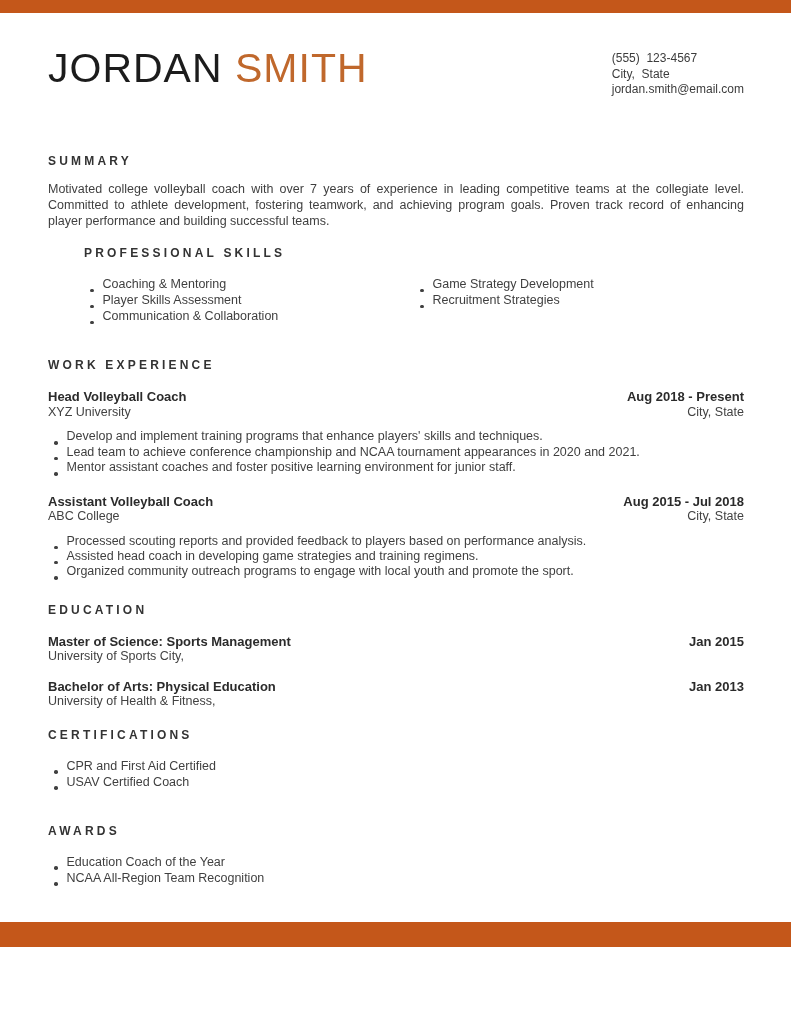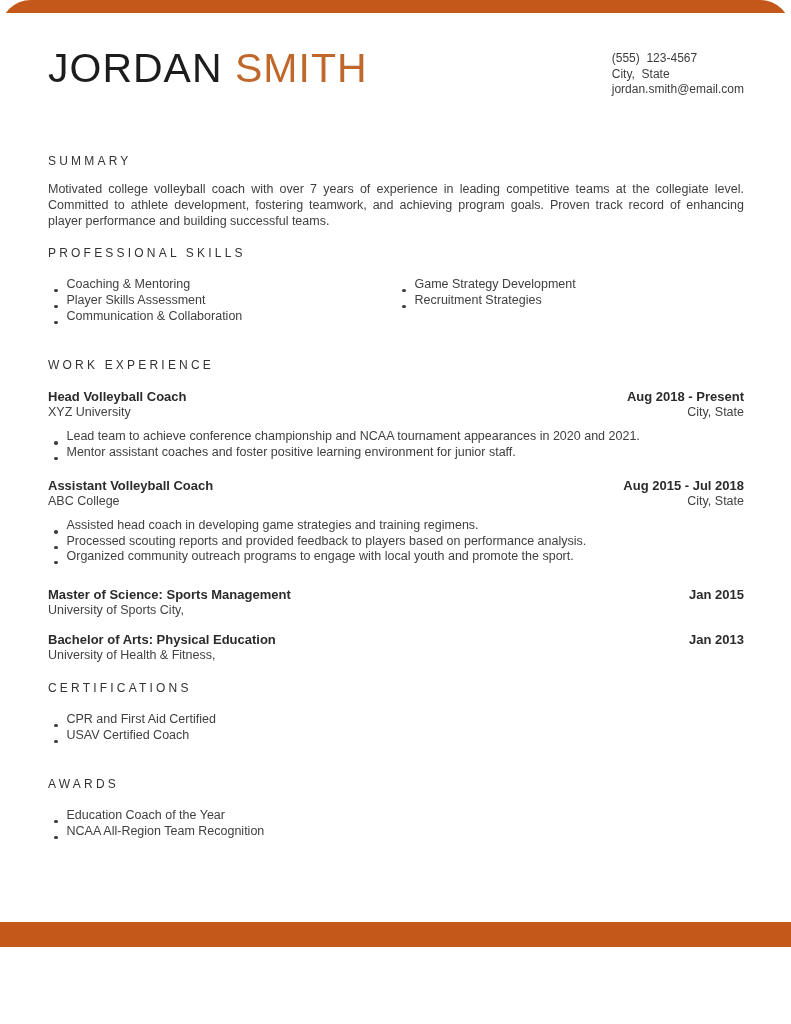--- a/index.html
+++ b/index.html
@@ -8,21 +8,20 @@
     font-family: "Liberation Sans", sans-serif;
     color: #3f3f3f;
     -webkit-font-smoothing: antialiased;
   }
   .page {
     position: relative;
     width: 791px;
     height: 1024px;
     background: #ffffff;
     overflow: hidden;
-    border-radius: 31px;
   }
   .accent-bar {
     position: absolute;
     left: 0; right: 0;
     background: var(--accent_bar, #c4571a);
   }
   .accent-bar.top { top: 0; height: 13px; }
   .accent-bar.bottom { top: 922px; height: 25px; }
 
   .content { padding: 0 47px 0 48px; }
@@ -47,21 +46,21 @@
     text-align: left;
     font-size: 12px;
     line-height: 15.5px;
     color: #3c3c3c;
     padding-top: 7px;
   }
 
   
   .sec-heading {
     font-size: 12px;
-    font-weight: 400;
+    font-weight: 700;
     letter-spacing: 3.2px;
     color: #333333;
   }
 
   
   .sec-summary { margin-top: 56px; }
   .summary-text {
     margin-top: 13px;
     font-size: 12.5px;
     line-height: 16.3px;
@@ -80,21 +79,21 @@
   }
   .dot {
     flex: none;
     width: 3.5px; height: 3.5px;
     border-radius: 50%;
     background: #3f3f3f;
     margin: 6px 9px 0 6px;
   }
 
   
-  .sec-skills { margin-top: 17px; }
+  .sec-skills { margin-top: 17px; margin-left: 36px; }
   .skills-grid {
     margin-top: 16px;
     display: grid;
     grid-template-columns: 1fr 1fr;
   }
 
   
   .sec-experience { margin-top: 34px; }
   .job { margin-top: 17px; }
   .job + .job { margin-top: 18px; }
@@ -187,20 +186,24 @@
           <div class="job-title">Head Volleyball Coach</div>
           <div class="job-dates">Aug 2018 - Present</div>
         </div>
         <div class="row">
           <div class="job-org">XYZ University</div>
           <div class="job-loc">City, State</div>
         </div>
         <ul class="blist">
           <li>
               <span class="dot"></span>
+              <span>Develop and implement training programs that enhance players' skills and techniques.</span>
+            </li>
+          <li>
+              <span class="dot"></span>
               <span>Lead team to achieve conference championship and NCAA tournament appearances in 2020 and 2021.</span>
             </li>
           <li>
               <span class="dot"></span>
               <span>Mentor assistant coaches and foster positive learning environment for junior staff.</span>
             </li>
         </ul>
       </div>
 
       <div class="job">
@@ -208,35 +211,36 @@
           <div class="job-title">Assistant Volleyball Coach</div>
           <div class="job-dates">Aug 2015 - Jul 2018</div>
         </div>
         <div class="row">
           <div class="job-org">ABC College</div>
           <div class="job-loc">City, State</div>
         </div>
         <ul class="blist">
           <li>
               <span class="dot"></span>
+              <span>Processed scouting reports and provided feedback to players based on performance analysis.</span>
+            </li>
+          <li>
+              <span class="dot"></span>
               <span>Assisted head coach in developing game strategies and training regimens.</span>
             </li>
           <li>
               <span class="dot"></span>
-              <span>Processed scouting reports and provided feedback to players based on performance analysis.</span>
-            </li>
-          <li>
-              <span class="dot"></span>
               <span>Organized community outreach programs to engage with local youth and promote the sport.</span>
             </li>
         </ul>
       </div>
     </section>
 
     <section class="sec-education">
+      <div class="sec-heading">EDUCATION</div>
 
       <div class="degree">
         <div class="row">
           <div class="job-title">Master of Science: Sports Management</div>
           <div class="job-dates">Jan 2015</div>
         </div>
         <div class="row">
           <div class="job-org">University of Sports City,</div>
         </div>
       </div>

